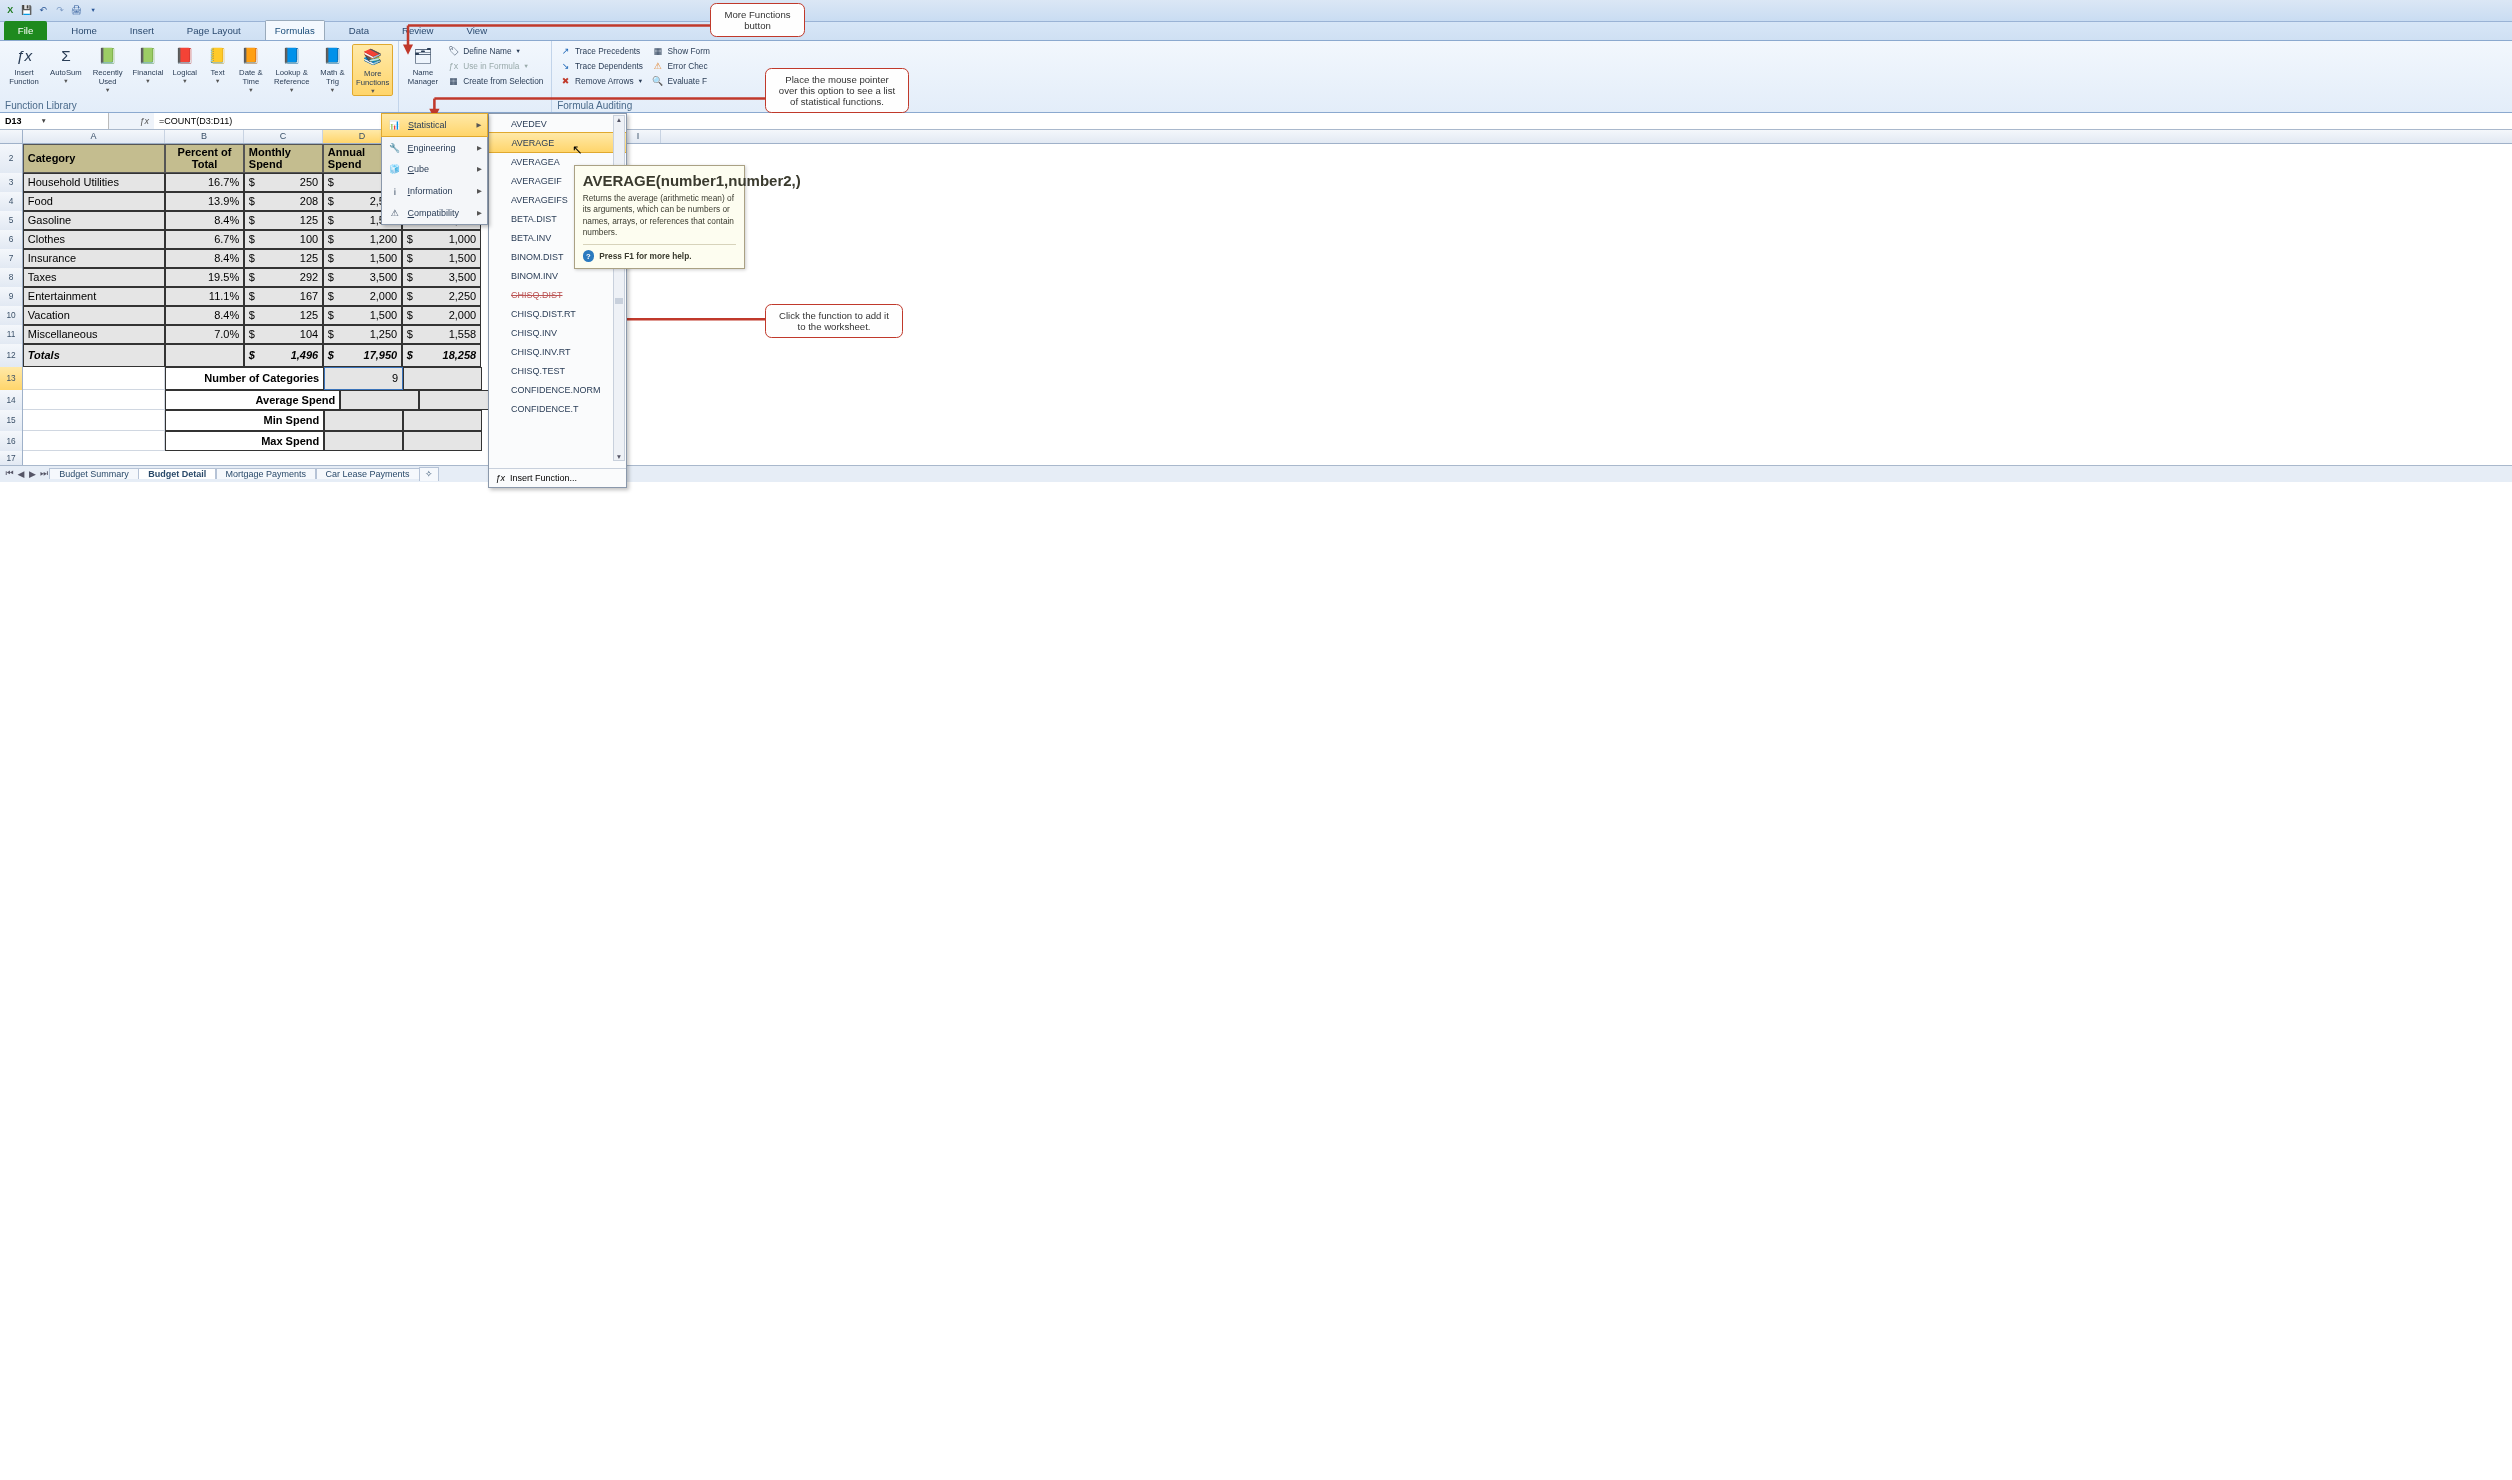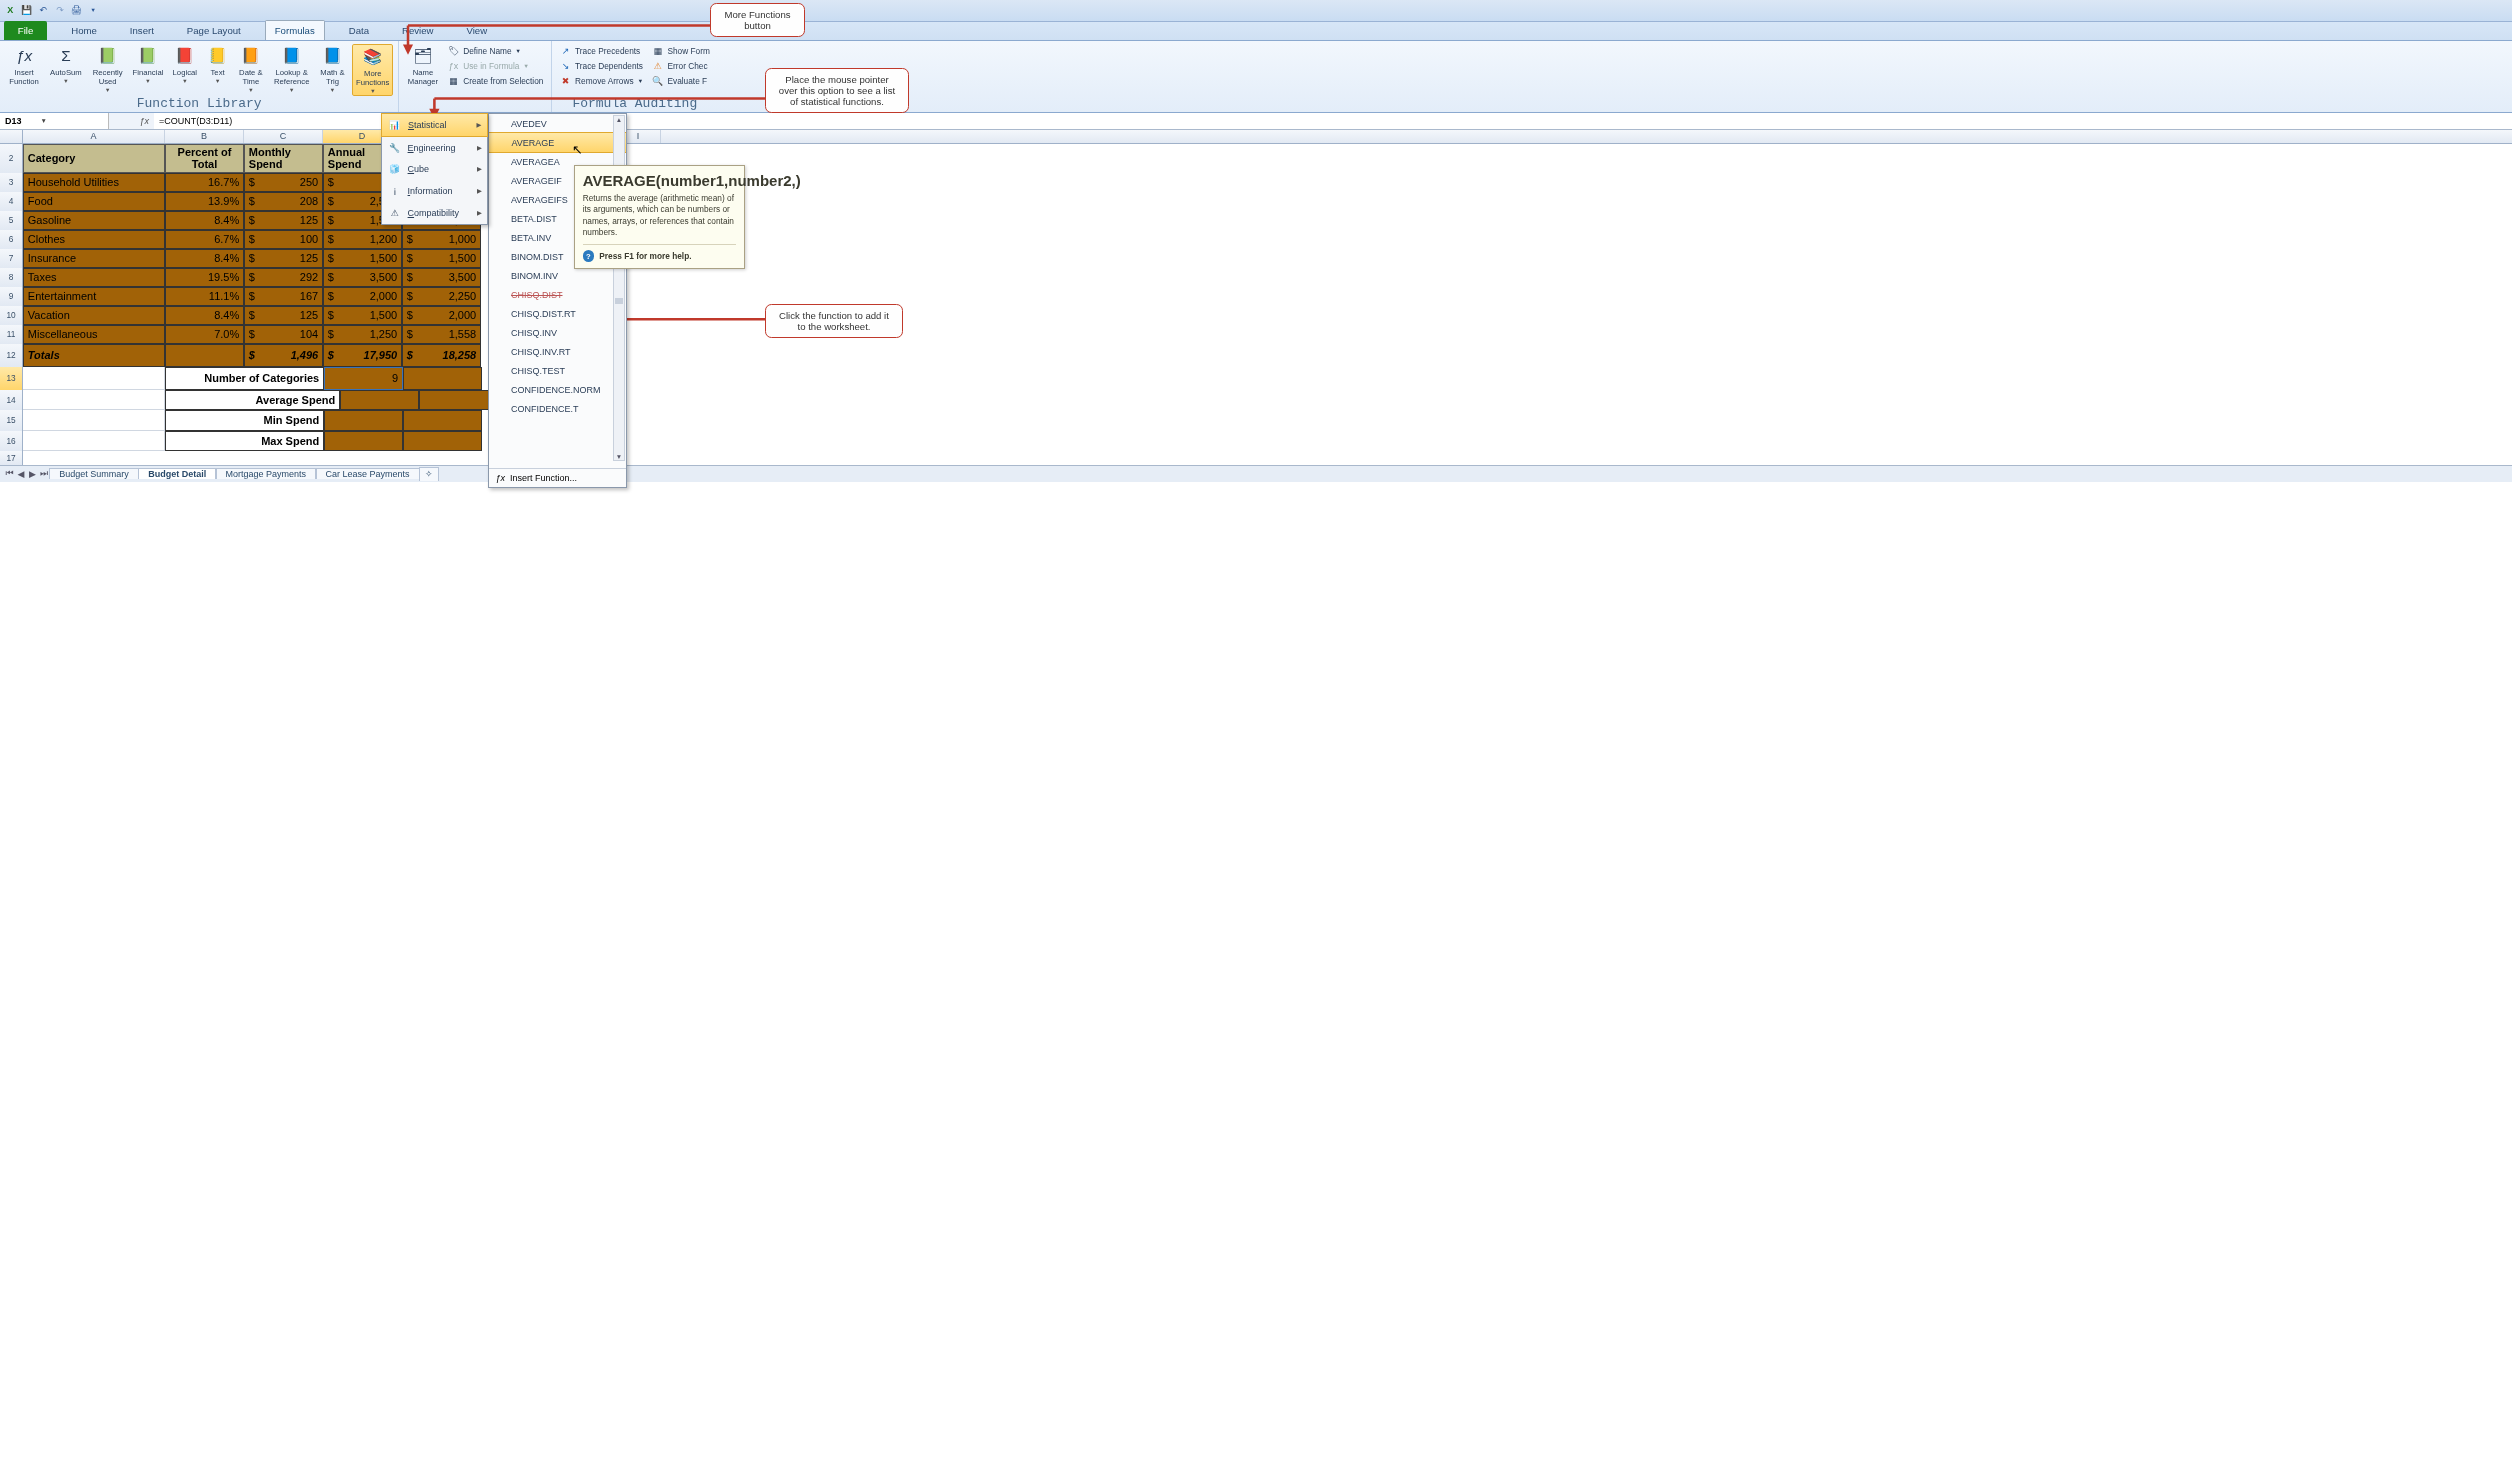--- a/index.html
+++ b/index.html
@@ -19,21 +19,21 @@
 
 
 .ribbon { height: 72px; background: linear-gradient(#f2f7fd,#e3edf9); border-bottom: 0.6px solid #8ba9cf; display: flex; align-items: stretch; position: relative; }
 .rgroup { border-right: 0.6px solid #c2d4ea; padding: 2.6px 5.1px 1.3px; display: flex; flex-direction: column; justify-content: space-between; }
 .rgroup .items { display: flex; gap: 3.8px; align-items: flex-start; }
 .bigbtn { display: flex; flex-direction: column; align-items: center; width: 38px; text-align: center; font-size: 7.7px; color: #2a3d56; padding: 1.3px; border-radius: 1.9px; }
 .bigbtn.highlighted { background: linear-gradient(#ffe9a8,#ffd56b); border: 0.6px solid #e0a92e; }
 .bigbtn .ic { width: 23px; height: 23px; display: flex; align-items: center; justify-content: center; font-size: 15.3px; margin-bottom: 1.3px; }
 .bigbtn .lbl { line-height: 1.1; }
 .bigbtn .arrow { font-size: 5.8px; color: #555; margin-top: 0.6px; }
-.rgroup .gname { text-align: center; font-size: 13px; color: #4a6a8a; font-family: Liberation Mono, monospace; }
+.rgroup .gname { font-size: 10px; color: #4a6a8a; }
 .smallbtns { display: flex; flex-direction: column; gap: 1.3px; }
 .smallbtn { display: flex; align-items: center; gap: 3.8px; font-size: 8.3px; color: #2a3d56; padding: 1.3px 2.6px; }
 .smallbtn.disabled { color: #9aa; }
 .smallbtn .sic { width: 11.5px; height: 11.5px; font-size: 9px; display: flex; align-items: center; justify-content: center; }
 
 
 .fxbar { height: 16.6px; display: flex; align-items: center; border-bottom: 0.6px solid #a9b8cc; background: #eef3fa; }
 .namebox { width: 109px; border-right: 0.6px solid #bbb; height: 100%; display: flex; align-items: center; padding: 0 5.1px; background: #fff; gap: 19px; }
 .namebox .dd { font-size: 6.4px; color: #444; }
 .fxlabel { width: 45px; display:flex; align-items:center; justify-content:flex-end; padding-right:5.1px; font-style: italic; color:#555;}
@@ -44,21 +44,21 @@
 .colheads { display: flex; height: 14px; background: linear-gradient(#f4f7fb,#e2e9f3); border-bottom: 0.6px solid #9fb1c9; }
 .rowhead { width: 23px; background: linear-gradient(#f4f7fb,#e2e9f3); border-right: 0.6px solid #9fb1c9; text-align: center; font-size: 8.3px; color: #3a5068; display:flex; align-items:center; justify-content:center;}
 .rowhead.selected, .colhead.selected { background: linear-gradient(#ffe9a8,#ffd56b); }
 .colhead { border-right: 0.6px solid #c8d3e2; display:flex; align-items:center; justify-content:center; font-size: 9px; color:#3a5068; }
 .ch-A{width:142px;} .ch-B{width:79px;} .ch-C{width:79px;} .ch-D{width:79px;} .ch-E{width:79px;} .ch-rest{width:45px;}
 
 .rows { }
 .row { display:flex; height: 19px; }
 .cell { border-right: 0.6px solid #d0d7e1; border-bottom: 0.6px solid #d0d7e1; display:flex; align-items:center; padding: 0 3.8px; font-size: 11px; }
 .cell.header { background: #c4bd8f; font-weight: bold; border: 0.6px solid #555; height: 29px; line-height:1.1;}
-.cell.data { border: 0.6px solid #333; background:#a16207; }
+.cell.data { border: 0.6px solid #333; background:#e5e5e5; }
 .cell.num { justify-content: flex-end; }
 .cell.money { justify-content: space-between; }
 .cell.money .cur{ }
 .cell.bold { font-weight: bold; font-style: italic; }
 .cell.summary-label { justify-content:flex-end; font-weight:bold; border:0.6px solid #333; }
 .cell.selected { border: 1.3px solid #3b73b9; }
 .row .cell:first-child { }
 .w-A{width:142px;} .w-B{width:79px;text-align:center;} .w-C{width:79px;} .w-D{width:79px;} .w-E{width:79px;}
 
 

